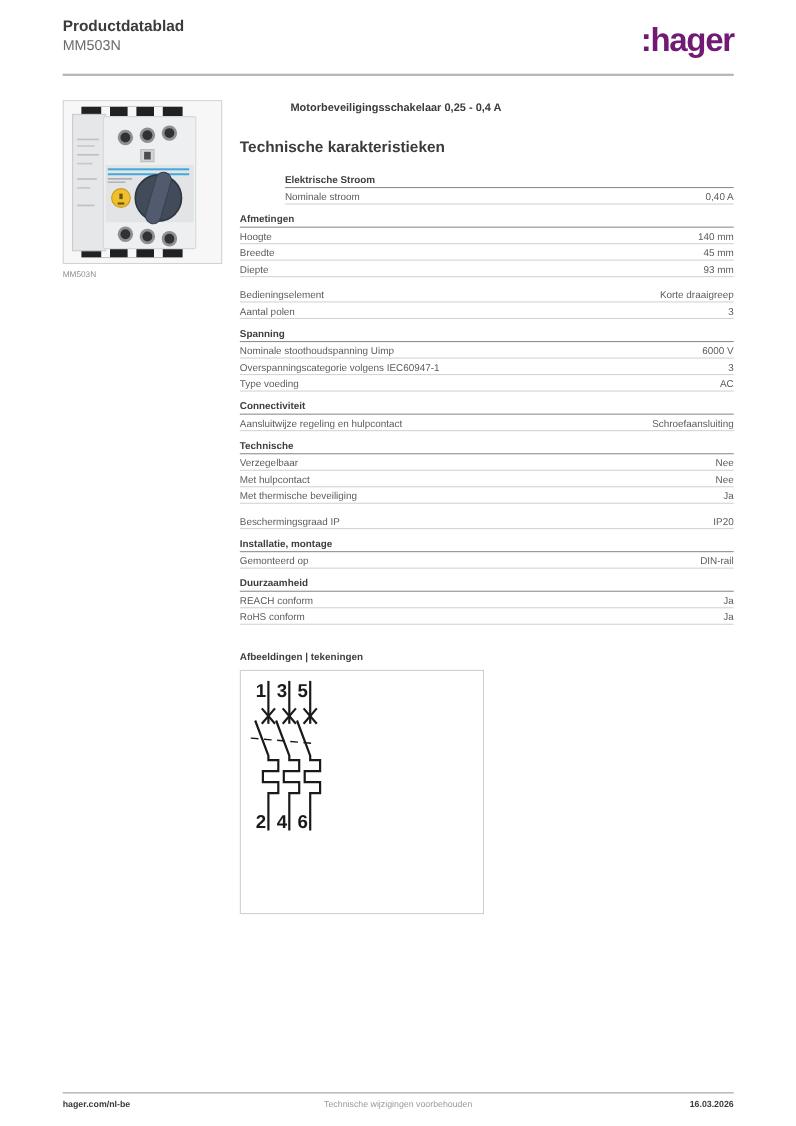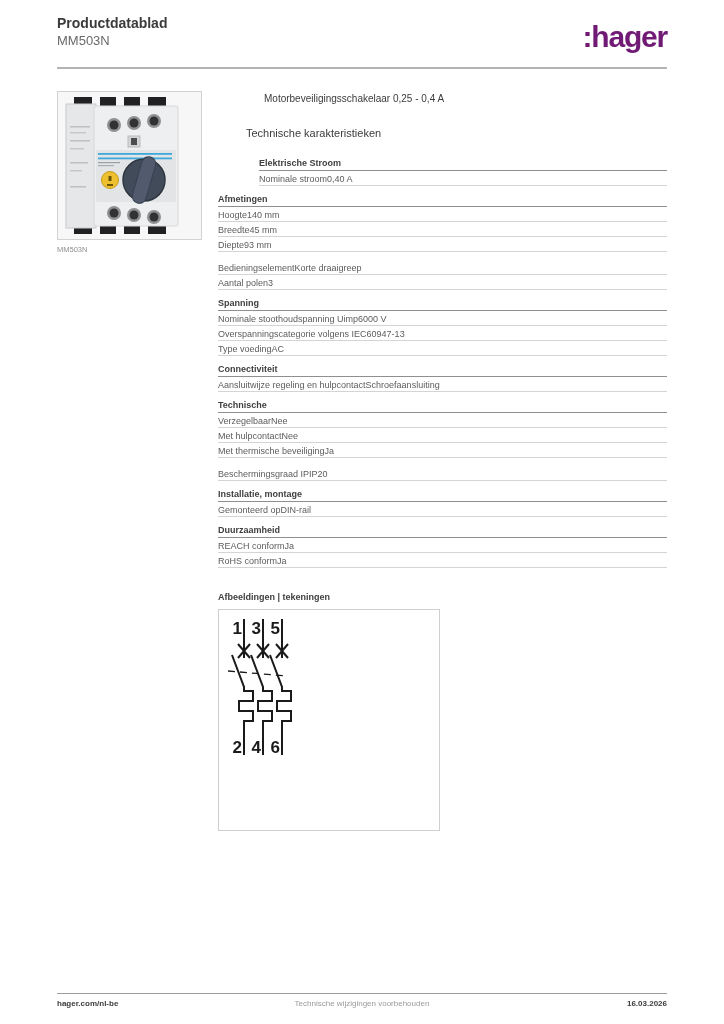--- a/index.html
+++ b/index.html
@@ -15,27 +15,27 @@
           letter-spacing:-1.2px; color:#701a75; }
   .header-rule { position:absolute; left:57px; top:67px; width:610px; height:2px; background:#b4b4b4; }
 
   
   .photo-box { position:absolute; left:57px; top:91px; width:143px; height:147px;
                border:1px solid #d2d2d2; background:#f9f9fa; }
   .photo-caption { position:absolute; left:57px; top:245px; font-size:7.5px; color:#909090; }
 
   
   .content { position:absolute; left:218px; top:93px; width:449px; }
-  .doc-title    { font-size:10px; font-weight:normal; color:#3b3b3b; line-height:11px;padding-left:46px; }
-  .tech-heading { margin-top:24px; font-size:11px; font-weight:normal; color:#3b3b3b; line-height:11px;margin-left:28px; }
+  .doc-title    { font-size:10px; font-weight:bold; color:#3b3b3b; line-height:11px;padding-left:46px; }
+  .tech-heading { margin-top:24px; font-size:14px; font-weight:bold; color:#3b3b3b; line-height:11px; }
   .section { margin-top:8px; }
   .section.first { margin-top:19px;margin-left:41px; }
   .section-title { font-size:9px; font-weight:bold; color:#3f3f3f; line-height:10px;
                    padding-bottom:2px; border-bottom:1px solid #8f8f8f; }
-  .row { display:flex; justify-content:flex-start; align-items:baseline;
+  .row { display:flex; justify-content:space-between; align-items:baseline;
          font-size:9px; color:#5c5c5c; line-height:10px;
          padding-top:2.5px; padding-bottom:1.5px; border-bottom:1px solid #d4d4d4; }
   .row-label { text-align:left; }
   .row-value { text-align:right; white-space:nowrap; }
 
   .drawings-heading { margin-top:24px; font-size:9px; font-weight:bold; color:#3f3f3f; line-height:10px; }
   .drawing-box { margin-top:7px; width:220px; height:220px; border:1px solid #cfcfcf; background:#ffffff; }
 
   
   .footer-rule   { position:absolute; left:57px; top:993px; width:610px; height:1px; background:#9d9d9d; }

